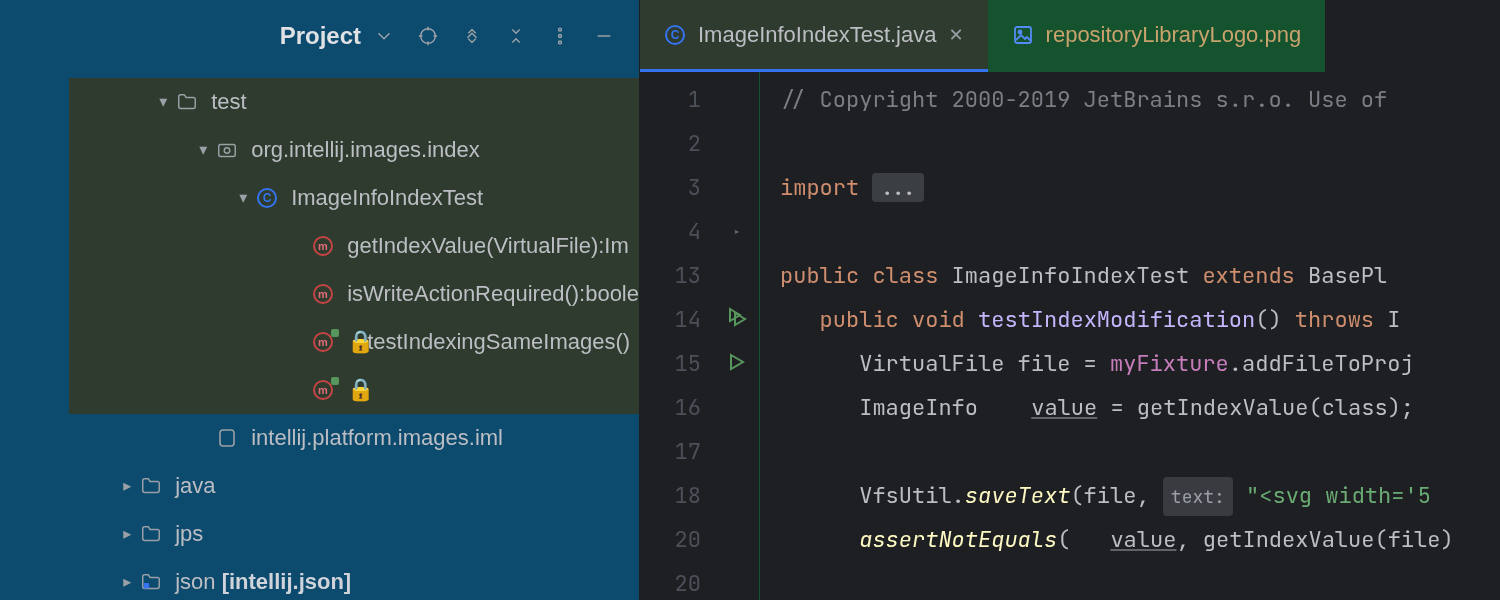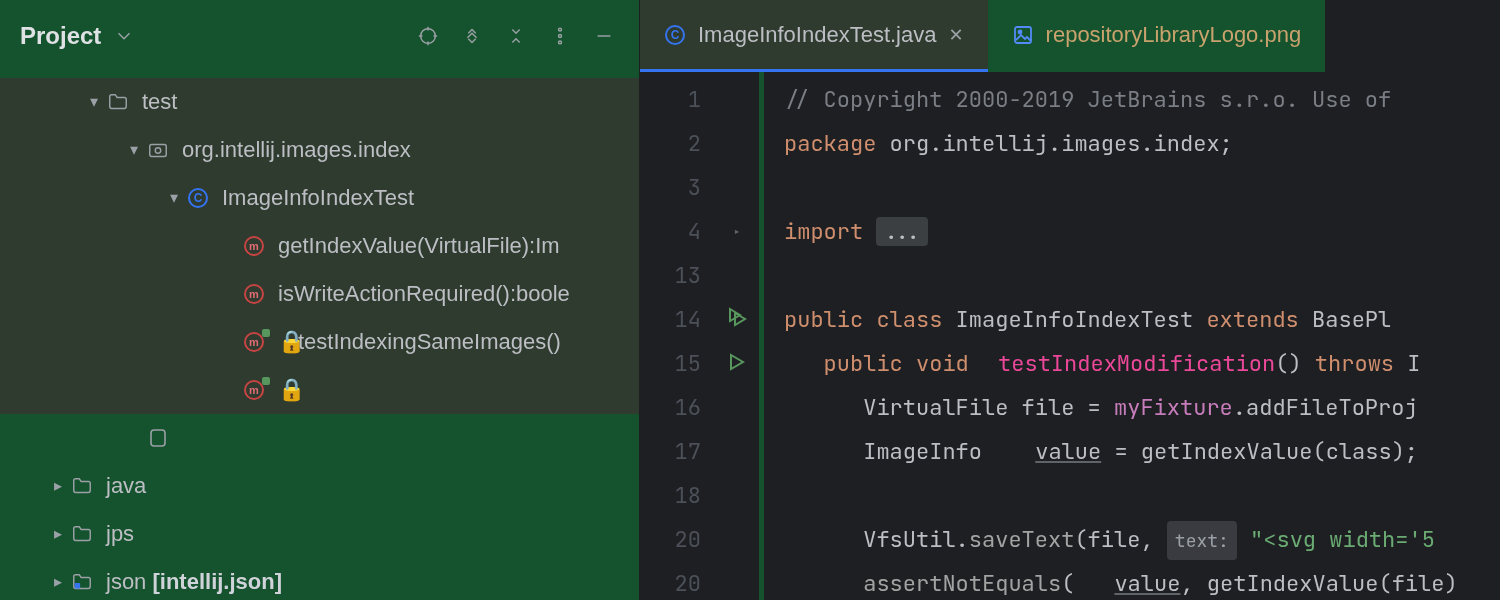--- a/index.html
+++ b/index.html
@@ -1,20 +1,20 @@
 <!DOCTYPE html>
 <html><head>
 <meta charset="utf-8">
 <style>
   * { margin: 0; padding: 0; box-sizing: border-box; }
   html, body { width: 1500px; height: 600px; overflow: hidden; background: #1e1f22; font-family: "Segoe UI", "Helvetica Neue", Arial, sans-serif; color: #bcbec4; }
   .app { display: flex; width: 100%; height: 100%; }
 
   
-  .panel { width: 640px; height: 100%; background: #14532d; display: flex; flex-direction: column; border-right: 1px solid #1e1f22; }
+  .panel { width: 640px; height: 100%; background: #0c4a6e; display: flex; flex-direction: column; border-right: 1px solid #1e1f22; align-items: flex-end; }
   .panel-header { height: 72px; display: flex; align-items: center; padding: 0 20px; gap: 14px; }
   .panel-title { font-size: 24px; font-weight: 600; color: #dfe1e5; margin-right: auto; display: flex; align-items: center; gap: 8px; }
   .hdr-icon { width: 30px; height: 30px; display: inline-flex; align-items: center; justify-content: center; color: #9aa0a6; }
   .hdr-icon svg { width: 22px; height: 22px; stroke: currentColor; fill: none; stroke-width: 1.6; }
   .hdr-btn { cursor: pointer; }
 
   .tree { flex: 1; overflow: hidden; font-size: 22px; line-height: 1.2; padding-top: 6px; }
   .tree-row { display: flex; align-items: center; height: 48px; white-space: nowrap; }
   .tree-row.selected-block { background: #2e3b2e; }
   .chevron { width: 20px; display: inline-flex; justify-content: center; color: #9aa0a6; font-size: 16px; }
@@ -52,28 +52,28 @@
   .tab.inactive .tab-label { color: #c9a26d; }
   .tab.inactive .tab-file-ic { color: #548af7; }
 
   .code-area { flex:1; display:flex; font-family: "JetBrains Mono","Fira Code",Consolas,monospace; font-size: 22px; line-height: 44px; overflow:hidden;}
   .gutter-nums { width: 75px; text-align: right; color: #4b5059; padding-top: 6px; }
   .gutter-nums div { height: 44px; padding-right: 14px; }
   .gutter-icons { width: 44px; padding-top: 6px; }
   .gutter-icons div { height:44px; display:flex; align-items:center; justify-content:center;}
   .run-tri { color:#57965c; }
   .fold-arrow { color:#5f6468; font-size:14px;}
-  .code-lines { flex:1; padding-top:6px; padding-left: 20px; border-left: 5px solid #14532d;}
+  .code-lines { flex:1; padding-top:6px; padding-left: 20px; border-left: 1px solid #14532d;}
   .code-lines .line { height:44px; white-space: pre; }
 
   .c-comment { color: #7a7e85; }
   .c-keyword { color: #cf8e6d; }
   .c-ident   { color: #bcbec4; }
-  .c-method  { color: #ec4899; margin-left: 16px; }
-  .c-methodItalic { color: #a3a3a3; }
+  .c-method  { color: #c4b5fd; }
+  .c-methodItalic { color: #fef9c3; font-style: italic; }
   .c-field   { color: #c77dbb; }
   .c-string  { color: #6aab73; }
   .c-fold    { background: #3c3f41; color:#bcbec4; padding:0 6px; border-radius:4px;}
   .c-hint    { background: #393b40; color:#9aa0a6; padding: 8px 8px; border-radius:4px; font-size:18px;}
   .c-under   { text-decoration: underline; text-decoration-color: #5f6468; margin-left: 40px; }
 
 </style>
 </head>
 <body>
 
@@ -202,20 +202,21 @@
         <span class="lock-badge">🔒</span>
       </div>
 
       <div class="tree-row ind-2">
         <span class="chevron"></span>
         <span class="node-icon">
           <svg viewBox="0 0 22 22" class="iml-ic">
               <rect x="4" y="3" width="14" height="16"></rect>
             </svg>
         </span>
+        <span class="tree-label">intellij.platform.images.iml</span>
       </div>
 
       <div class="tree-row ind-root">
         <span class="chevron">▸</span>
         <span class="node-icon">
           <svg viewBox="0 0 24 24" class="folder-ic">
               <path d="M3 6a2 2 0 0 1 2-2h4l2 3h8a2 2 0 0 1 2 2v8a2 2 0 0 1-2 2H5a2 2 0 0 1-2-2V6z"></path>
             </svg>
         </span>
         <span class="tree-label">java</span>
@@ -304,21 +305,20 @@
               </svg></span>
           </div>
         <div></div>
           <div></div>
           <div></div>
           <div></div>
           <div></div>
       </div>
       <div class="code-lines">
         <div class="line"><span class="c-comment">// Copyright 2000-2019 JetBrains s.r.o. Use of</span></div>
-        <div class="line"><span class="c-keyword">package</span><span class="c-ident"> org.intellij.images.index;</span></div>
         <div class="line"></div>
         <div class="line"><span class="c-keyword">import </span><span class="c-fold">...</span></div>
         <div class="line"></div>
         <div class="line"><span class="c-keyword">public </span><span class="c-keyword">class </span><span class="c-ident">ImageInfoIndexTest </span><span class="c-keyword">extends </span><span class="c-ident">BasePl</span></div>
         <div class="line"><span>   </span><span class="c-keyword">public </span><span class="c-keyword">void </span><span class="c-method">testIndexModification</span><span class="c-ident">() </span><span class="c-keyword">throws </span><span class="c-ident">I</span></div>
         <div class="line"><span>      </span><span class="c-ident">VirtualFile file = </span><span class="c-field">myFixture</span><span class="c-ident">.addFileToProj</span></div>
         <div class="line"><span>      </span><span class="c-ident">ImageInfo </span><span class="c-ident c-under">value</span><span class="c-ident"> = getIndexValue(class);</span></div>
         <div class="line"></div>
         <div class="line"><span>      </span><span class="c-ident">VfsUtil.</span><span class="c-methodItalic">saveText</span><span class="c-ident">(file, </span><span class="c-hint">text:</span><span> </span><span class="c-string">"&lt;svg width='5</span></div>
         <div class="line"><span>      </span><span class="c-methodItalic">assertNotEquals</span><span class="c-ident">(</span><span class="c-ident c-under">value</span><span class="c-ident">, getIndexValue(file)</span></div>

